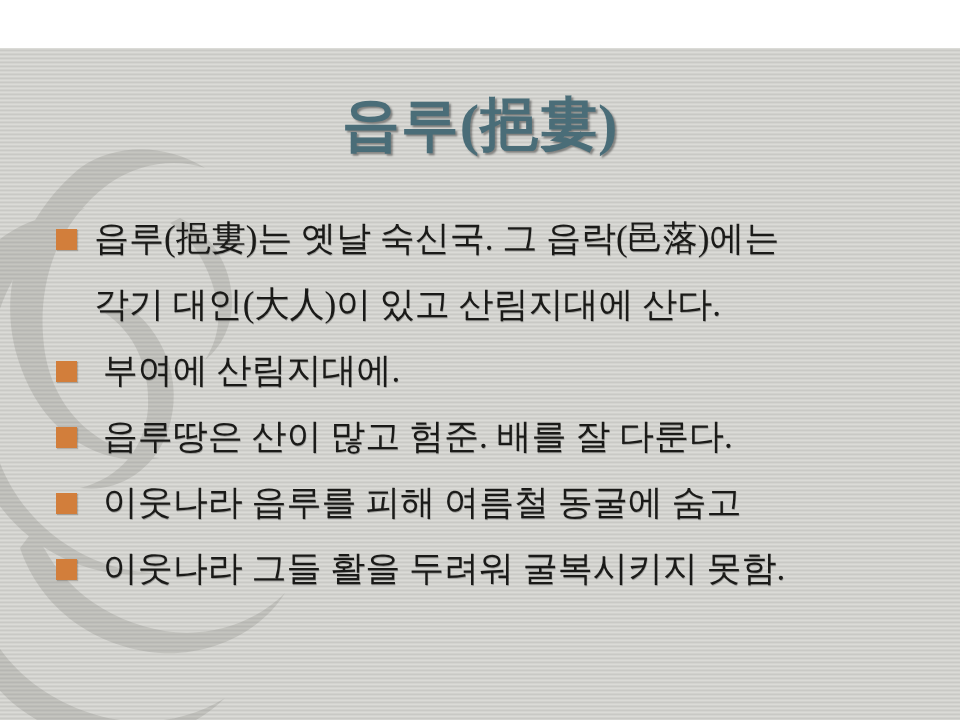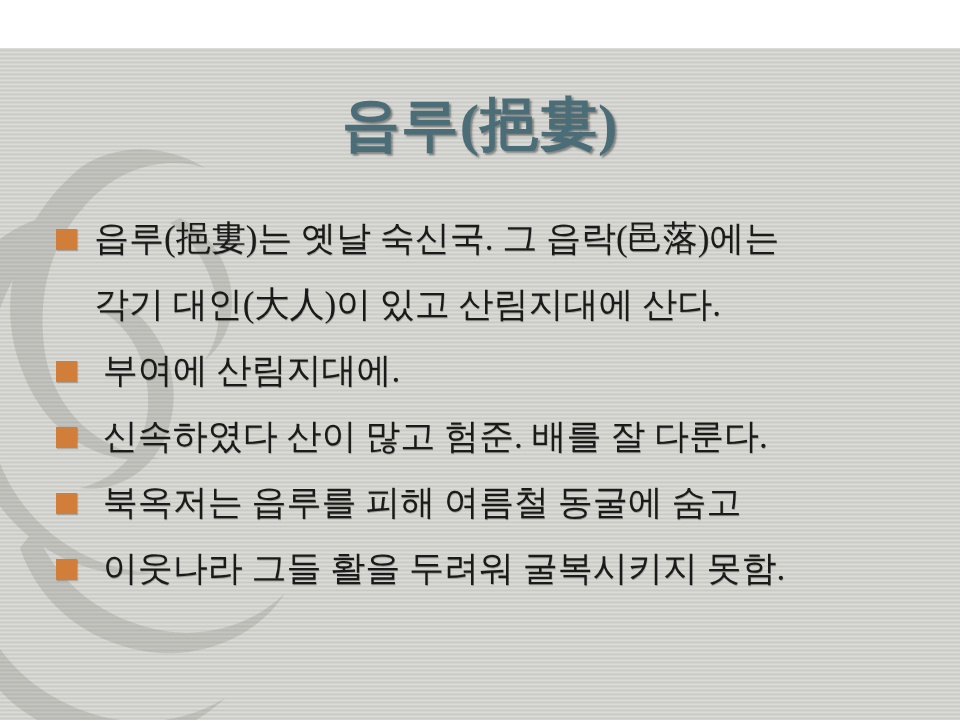--- a/index.html
+++ b/index.html
@@ -100,26 +100,26 @@
 각기 대인(大人)이 있고 산림지대에 산다.</span>
     </div>
 
     <div class="bullet-row">
       <span class="bullet-square"></span>
       <span class="bullet-text"> 부여에 산림지대에.</span>
     </div>
 
     <div class="bullet-row">
       <span class="bullet-square"></span>
-      <span class="bullet-text"> 신속하였다 산이 많고 험준. 배를 잘 다룬다.</span>
+      <span class="bullet-text"> 읍루땅은 산이 많고 험준. 배를 잘 다룬다.</span>
     </div>
 
     <div class="bullet-row">
       <span class="bullet-square"></span>
-      <span class="bullet-text"> 북옥저는 읍루를 피해 여름철 동굴에 숨고</span>
+      <span class="bullet-text"> 이웃나라 읍루를 피해 여름철 동굴에 숨고</span>
     </div>
 
 
     <div class="bullet-row">
       <span class="bullet-square"></span>
       <span class="bullet-text"> 이웃나라 그들 활을 두려워 굴복시키지 못함.</span>
     </div>
 
   </div>
 </div>

